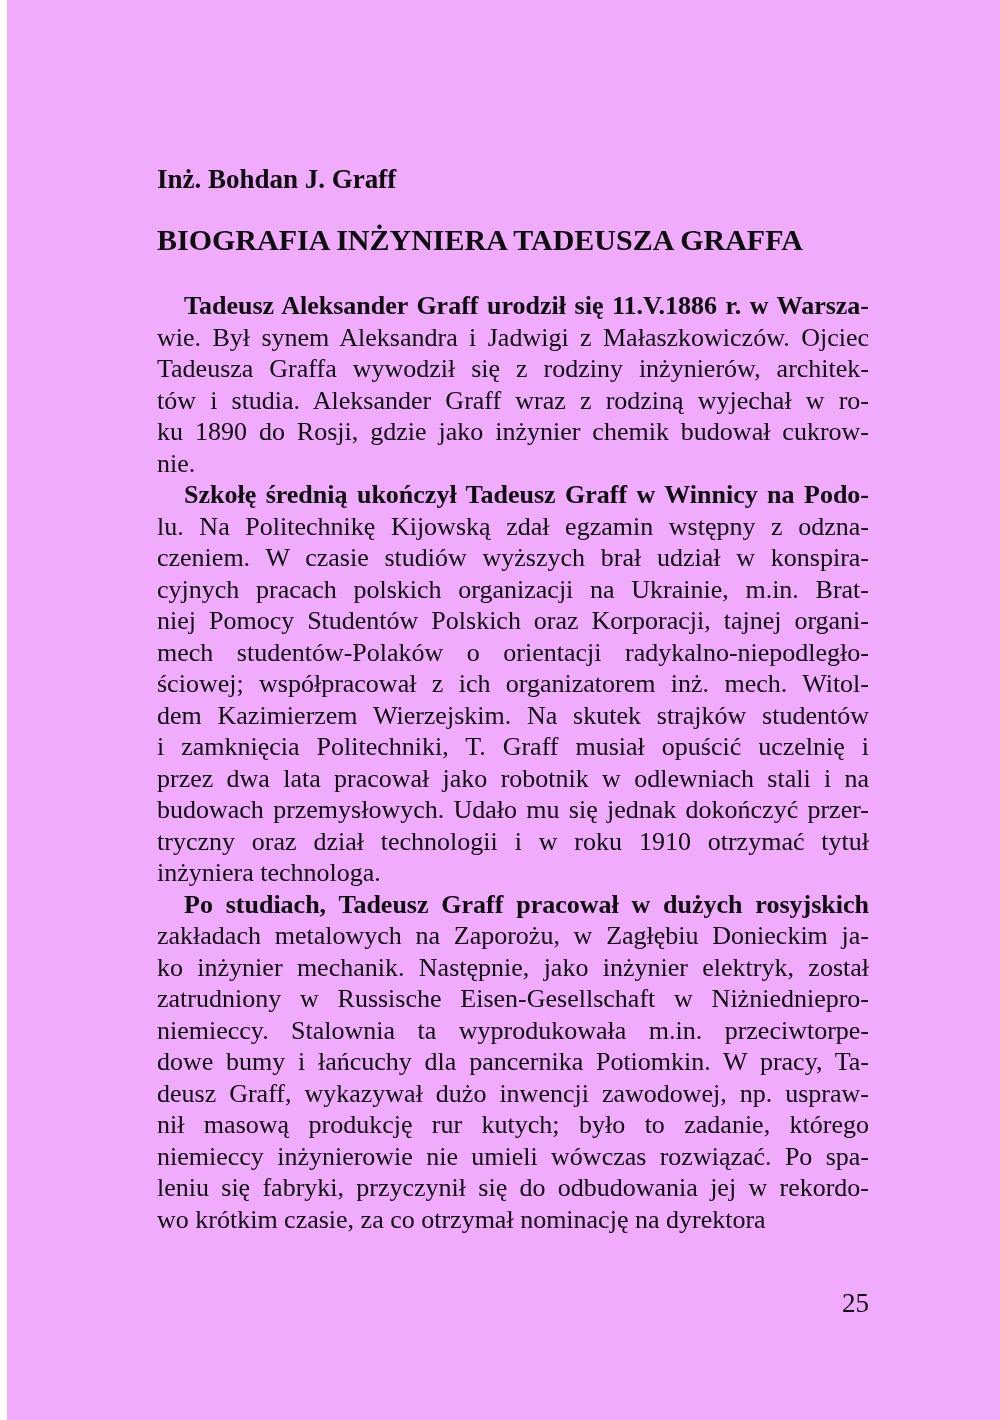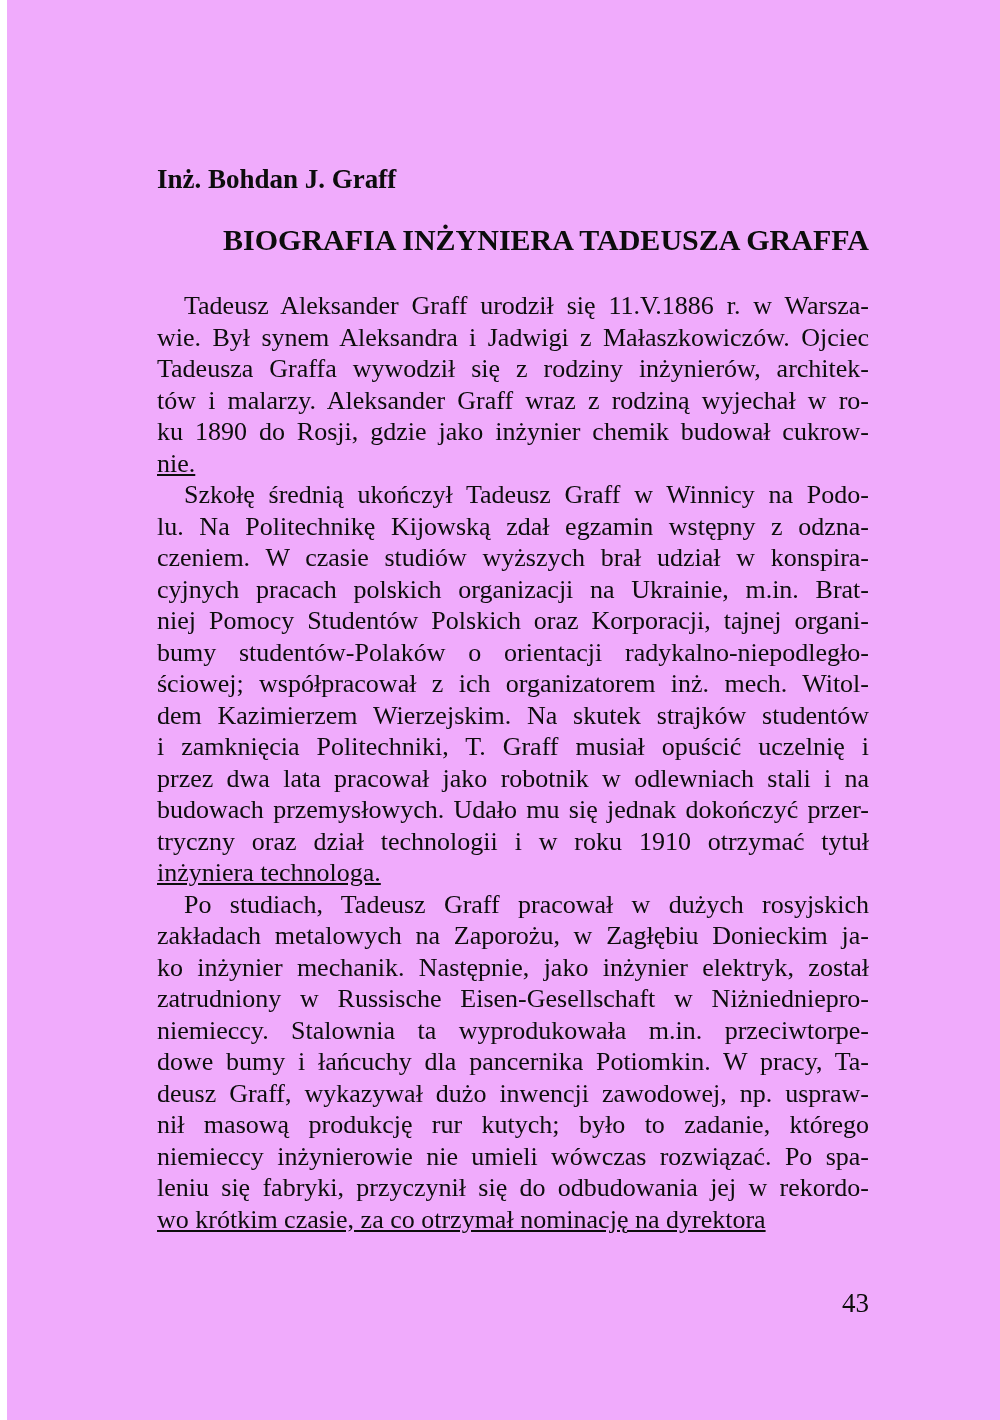--- a/index.html
+++ b/index.html
@@ -28,44 +28,44 @@
     white-space: nowrap;
   }
   .title {
     position: absolute;
     left: 150px;
     top: 222px;
     width: 712px;
     margin: 0;
     font-size: 30px;
     font-weight: bold;
-    text-align: right;
+    text-align: left;
     line-height: 36px;
     white-space: nowrap;
   }
   .body-text {
     position: absolute;
     left: 150px;
     top: 290px;
     width: 712px;
     font-size: 26px;
   }
   .line {
     line-height: 31.5px;
     height: 31.5px;
     text-align: justify;
     text-align-last: justify;
     overflow: visible;
   }
   .line.last {
     text-align-last: left;
-    text-decoration: underline;
   }
   .line.indent {
     text-indent: 27px;
+    font-weight: bold;
   }
   .pagenum {
     position: absolute;
     left: 150px;
     top: 1288px;
     width: 712px;
     font-size: 27px;
     text-align: right;
   }
 </style>
@@ -74,43 +74,43 @@
 
 <div class="page">
   <div class="author">Inż. Bohdan J. Graff</div>
 
   <h1 class="title">BIOGRAFIA INŻYNIERA TADEUSZA GRAFFA</h1>
 
   <div class="body-text" id="body-text">
       <div class="line indent">Tadeusz Aleksander Graff urodził się 11.V.1886 r. w Warsza-</div>
       <div class="line">wie. Był synem Aleksandra i Jadwigi z Małaszkowiczów. Ojciec</div>
       <div class="line">Tadeusza Graffa wywodził się z rodziny inżynierów, architek-</div>
-      <div class="line">tów i malarzy. Aleksander Graff wraz z rodziną wyjechał w ro-</div>
+      <div class="line">tów i studia. Aleksander Graff wraz z rodziną wyjechał w ro-</div>
       <div class="line">ku 1890 do Rosji, gdzie jako inżynier chemik budował cukrow-</div>
       <div class="line last">nie.</div>
       <div class="line indent">Szkołę średnią ukończył Tadeusz Graff w Winnicy na Podo-</div>
       <div class="line">lu. Na Politechnikę Kijowską zdał egzamin wstępny z odzna-</div>
       <div class="line">czeniem. W czasie studiów wyższych brał udział w konspira-</div>
       <div class="line">cyjnych pracach polskich organizacji na Ukrainie, m.in. Brat-</div>
       <div class="line">niej Pomocy Studentów Polskich oraz Korporacji, tajnej organi-</div>
-      <div class="line">bumy studentów-Polaków o orientacji radykalno-niepodległo-</div>
+      <div class="line">mech studentów-Polaków o orientacji radykalno-niepodległo-</div>
       <div class="line">ściowej; współpracował z ich organizatorem inż. mech. Witol-</div>
       <div class="line">dem Kazimierzem Wierzejskim. Na skutek strajków studentów</div>
       <div class="line">i zamknięcia Politechniki, T. Graff musiał opuścić uczelnię i</div>
       <div class="line">przez dwa lata pracował jako robotnik w odlewniach stali i na</div>
       <div class="line">budowach przemysłowych. Udało mu się jednak dokończyć przer-</div>
       <div class="line">tryczny oraz dział technologii i w roku 1910 otrzymać tytuł</div>
       <div class="line last">inżyniera technologa.</div>
       <div class="line indent">Po studiach, Tadeusz Graff pracował w dużych rosyjskich</div>
       <div class="line">zakładach metalowych na Zaporożu, w Zagłębiu Donieckim ja-</div>
       <div class="line">ko inżynier mechanik. Następnie, jako inżynier elektryk, został</div>
       <div class="line">zatrudniony w Russische Eisen-Gesellschaft w Niżniedniepro-</div>
       <div class="line">niemieccy. Stalownia ta wyprodukowała m.in. przeciwtorpe-</div>
       <div class="line">dowe bumy i łańcuchy dla pancernika Potiomkin. W pracy, Ta-</div>
       <div class="line">deusz Graff, wykazywał dużo inwencji zawodowej, np. uspraw-</div>
       <div class="line">nił masową produkcję rur kutych; było to zadanie, którego</div>
       <div class="line">niemieccy inżynierowie nie umieli wówczas rozwiązać. Po spa-</div>
       <div class="line">leniu się fabryki, przyczynił się do odbudowania jej w rekordo-</div>
       <div class="line last">wo krótkim czasie, za co otrzymał nominację na dyrektora</div>
     </div>
 
-  <div class="pagenum">43</div>
+  <div class="pagenum">25</div>
 </div>
 
 </body></html>

